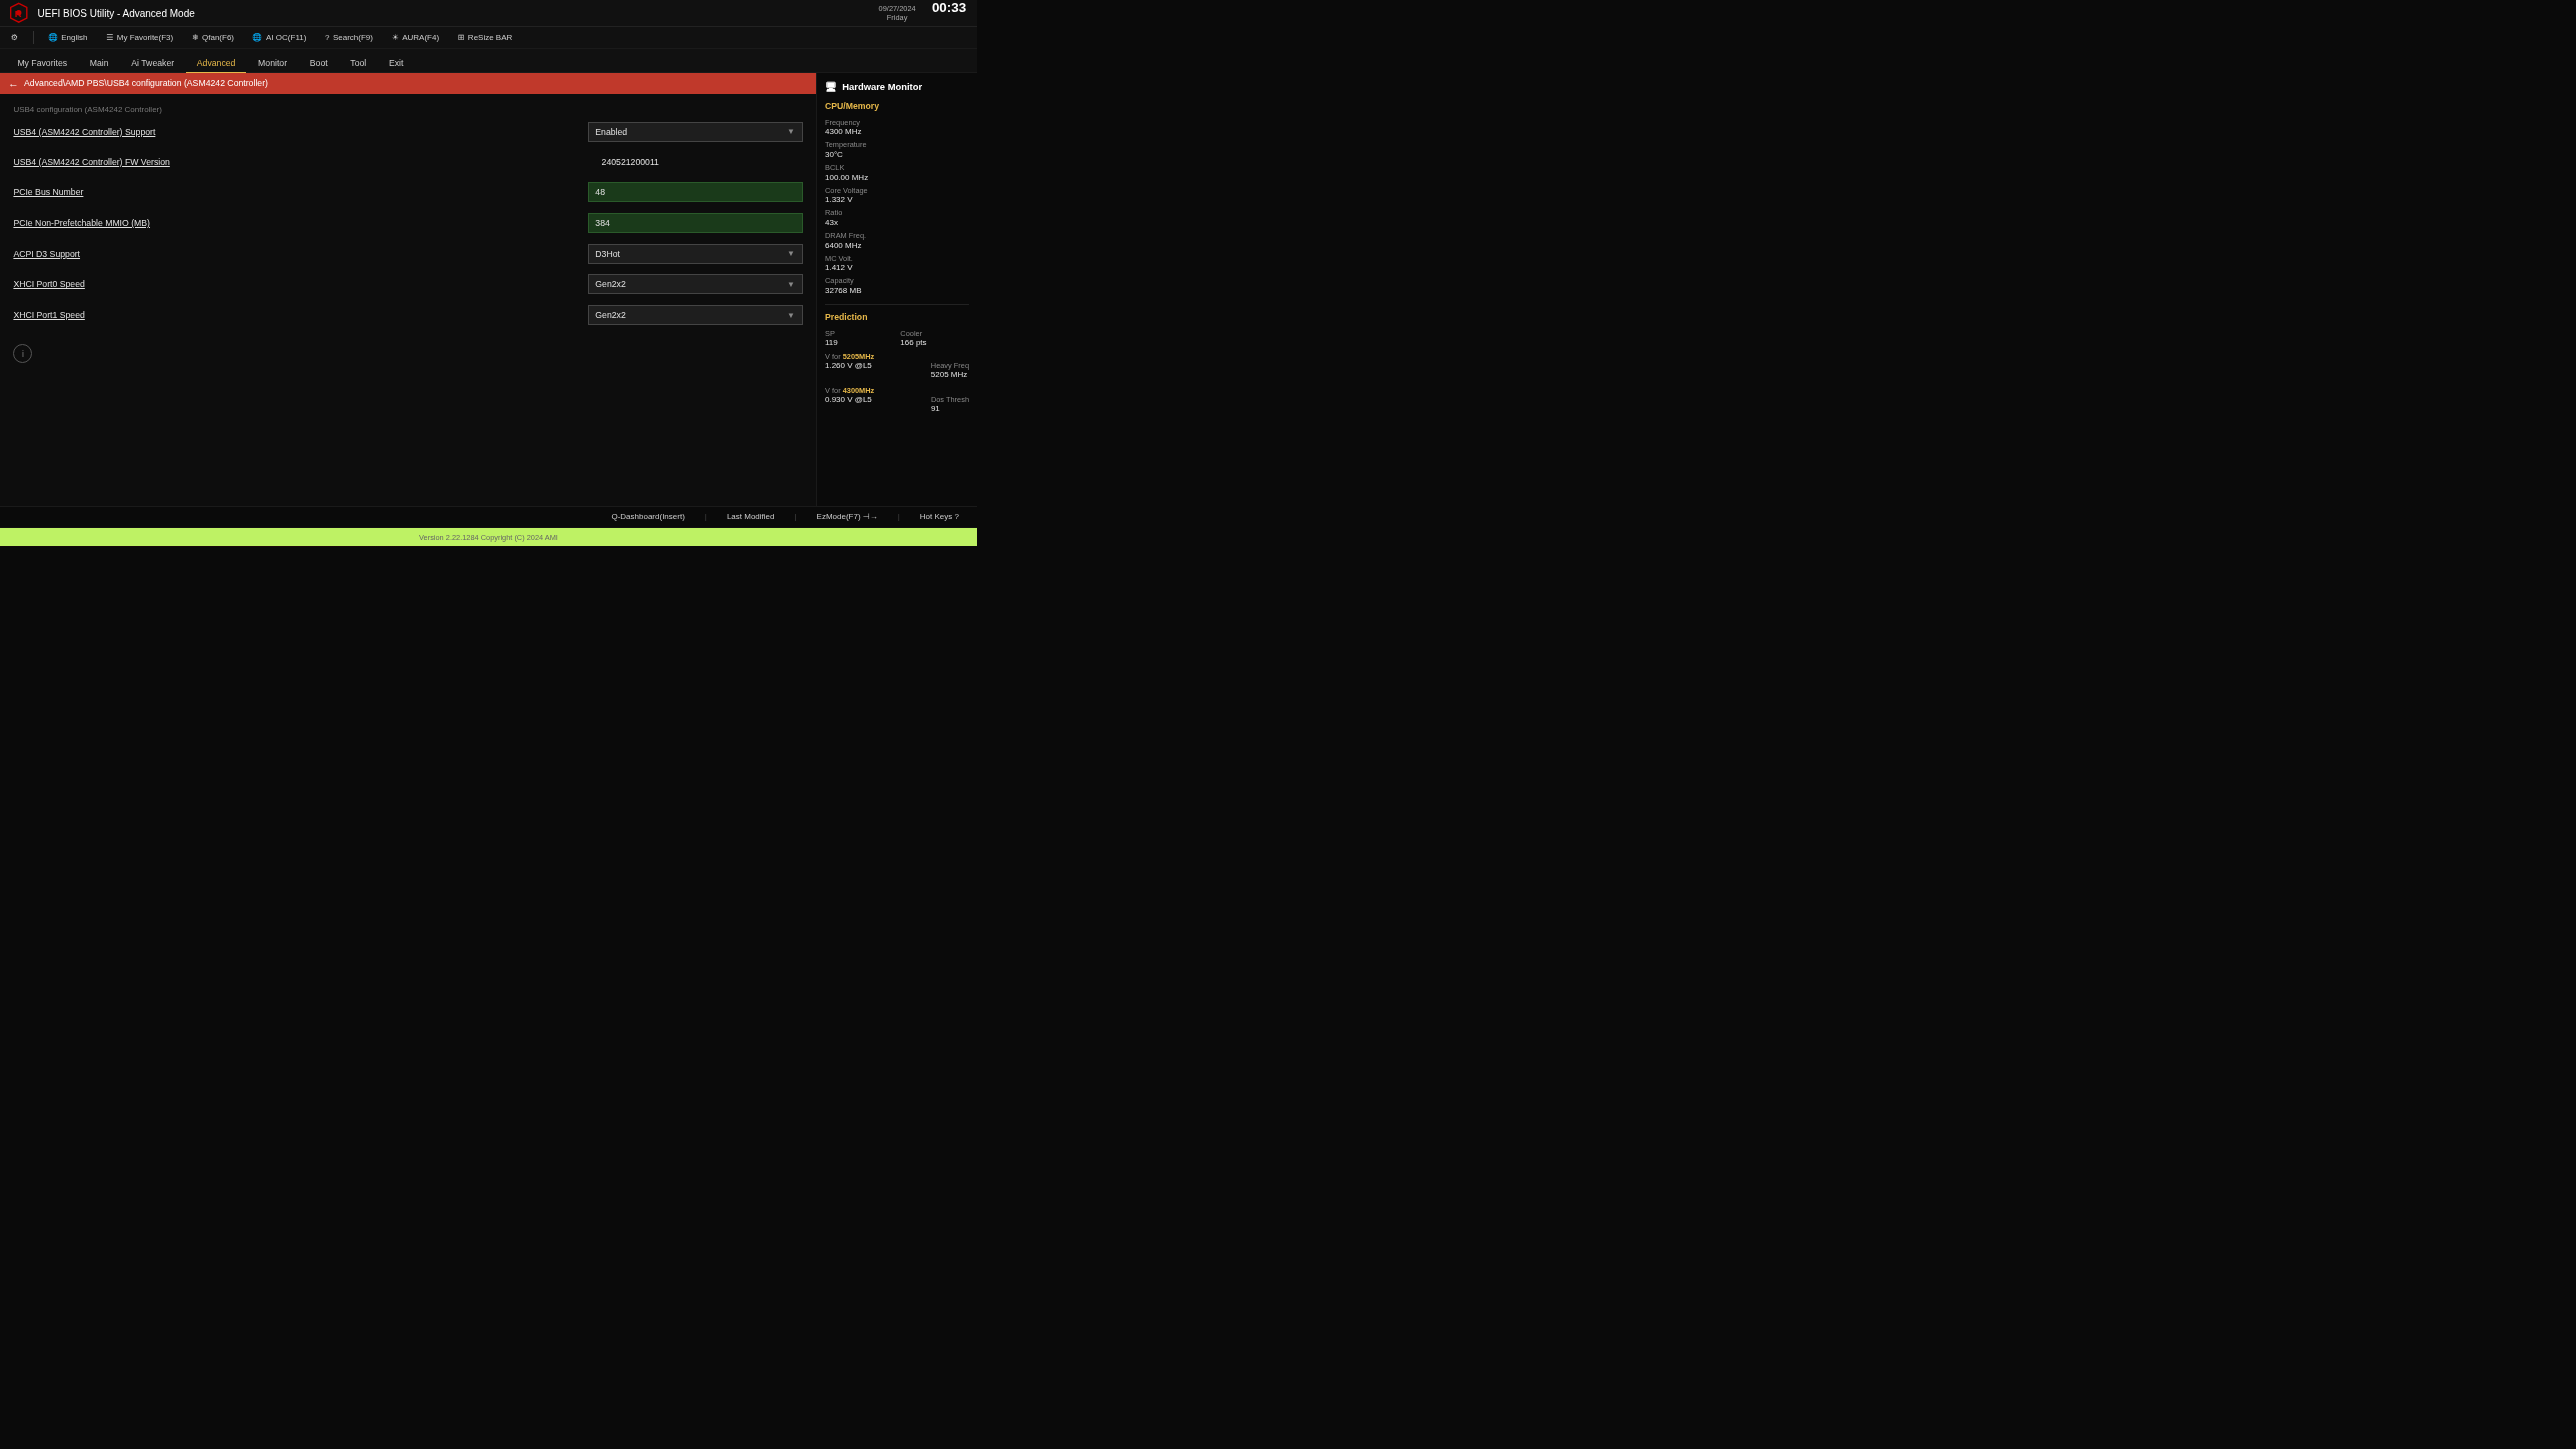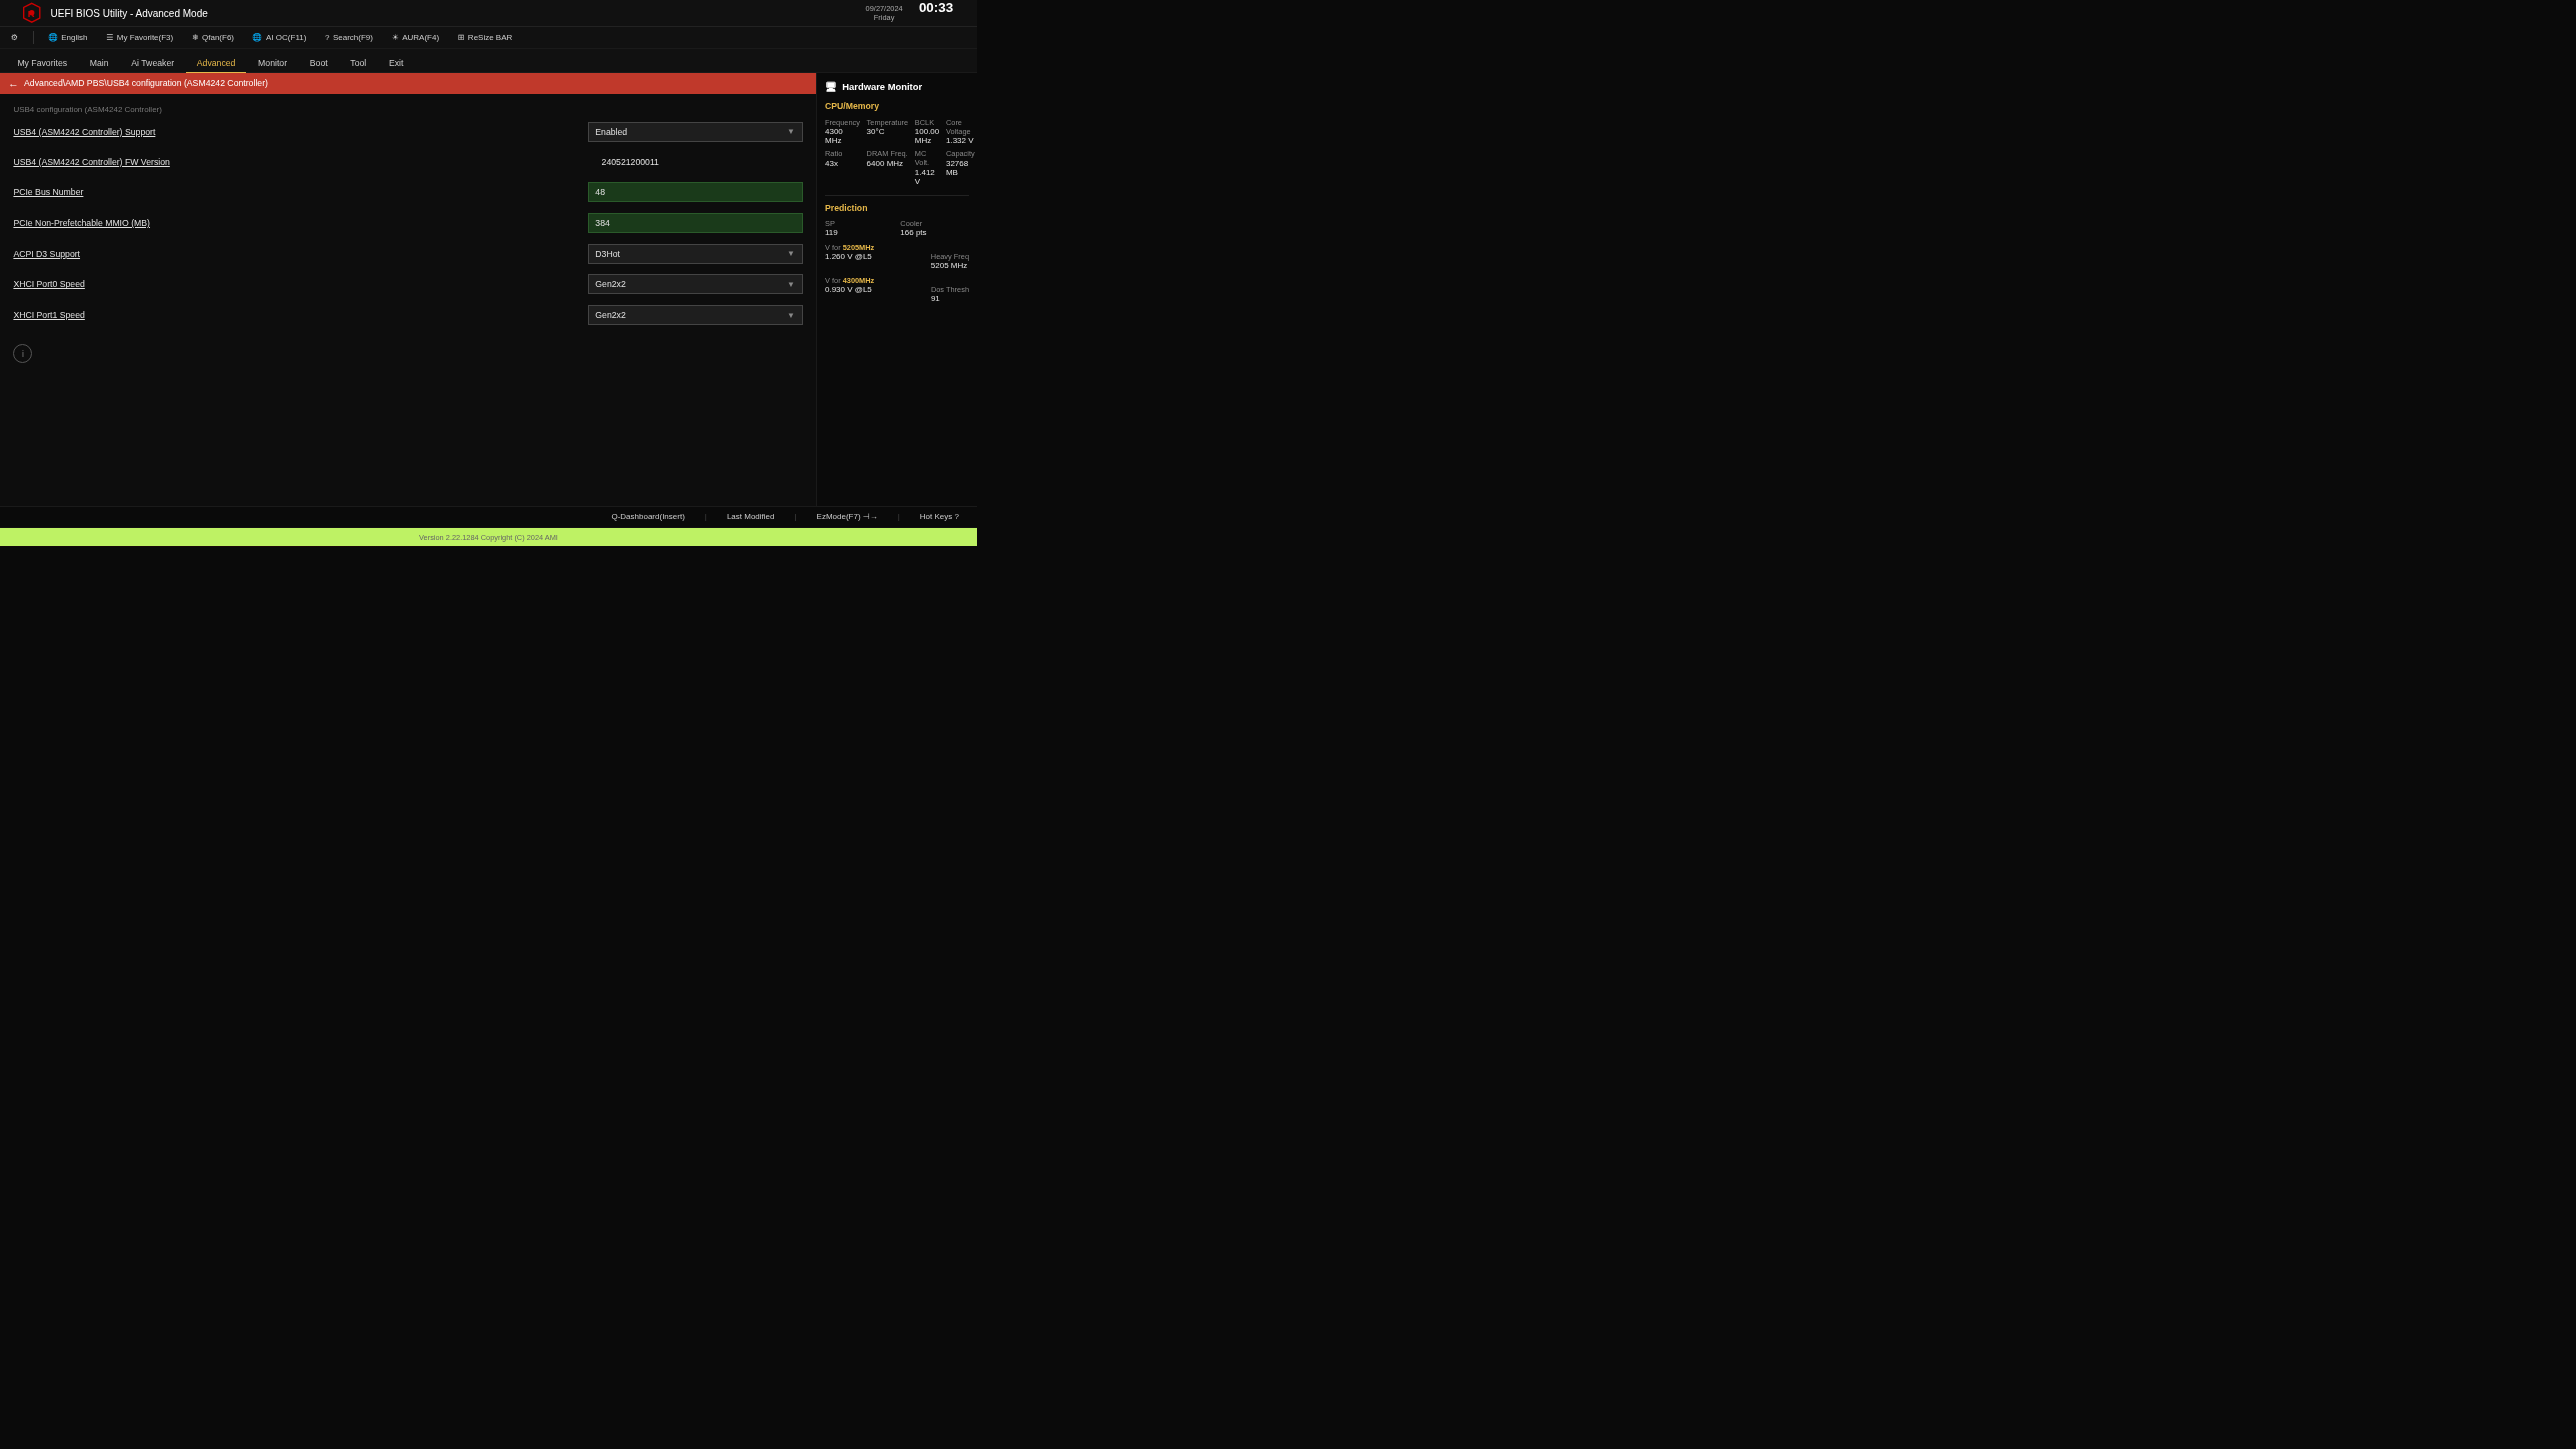--- a/index.html
+++ b/index.html
@@ -36,21 +36,21 @@
         linear-gradient(135deg, transparent 0%, rgba(120,0,0,0.15) 40%, transparent 60%),
         linear-gradient(125deg, transparent 30%, rgba(80,0,0,0.1) 50%, transparent 70%);
     }
 
     
     .header {
       display: flex;
       align-items: center;
       background: #111;
       height: 27px;
-      padding: 0 21px;
+      padding: 0 8px;
       gap: 8px;
       border-bottom: 0.7px solid #222;
       position: relative;
       z-index: 10;
     }
     .app-title {
       color: #ffffff;
       font-size: 10px;
       font-weight: 500;
       flex: 1;
@@ -245,21 +245,21 @@
     }
     .hw-section-title {
       color: #e6b84a;
       font-size: 8.7px;
       font-weight: bold;
       margin-bottom: 6.7px;
       margin-top: 2.7px;
     }
     .hw-grid {
       display: grid;
-      grid-template-columns: 1fr 1fr 1fr 1fr;
+      grid-template-columns: 1fr;
       gap: 4px 6.7px;
       margin-bottom: 9.4px;
     }
     .hw-cell-label {
       color: #888;
       font-size: 7.4px;
       margin-bottom: 0.7px;
     }
     .hw-cell-value {
       color: #e0e0e0;

